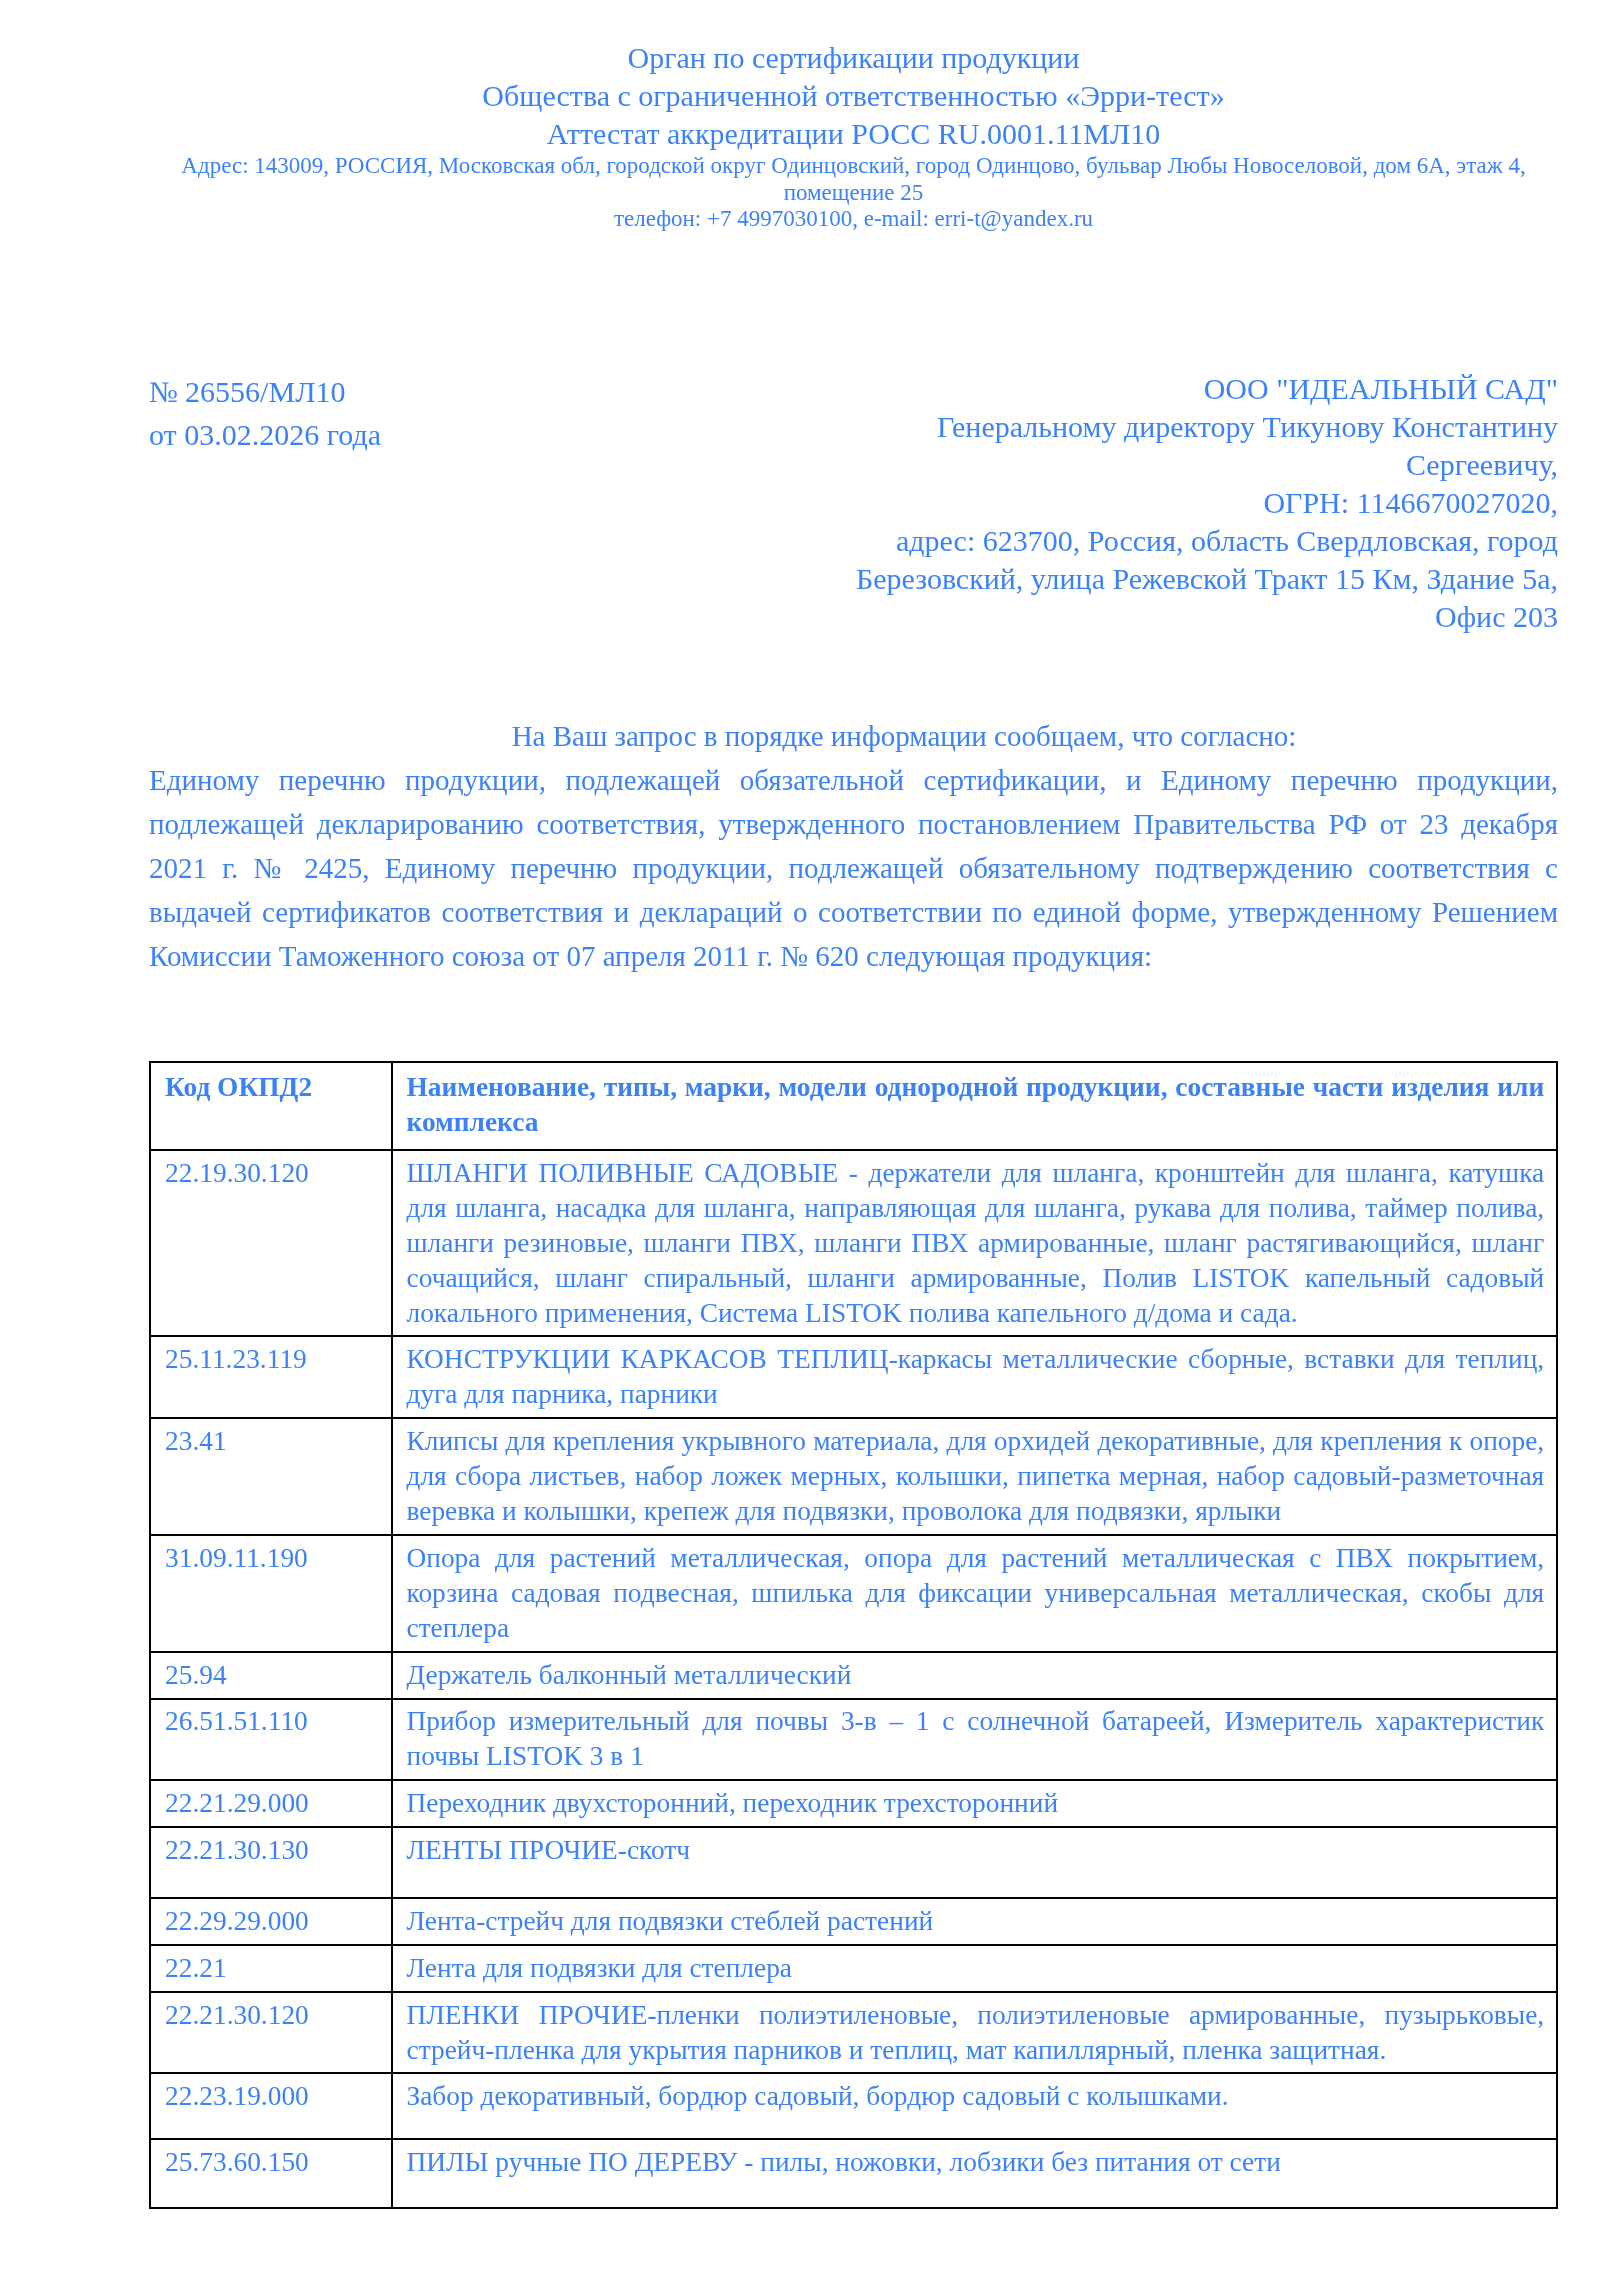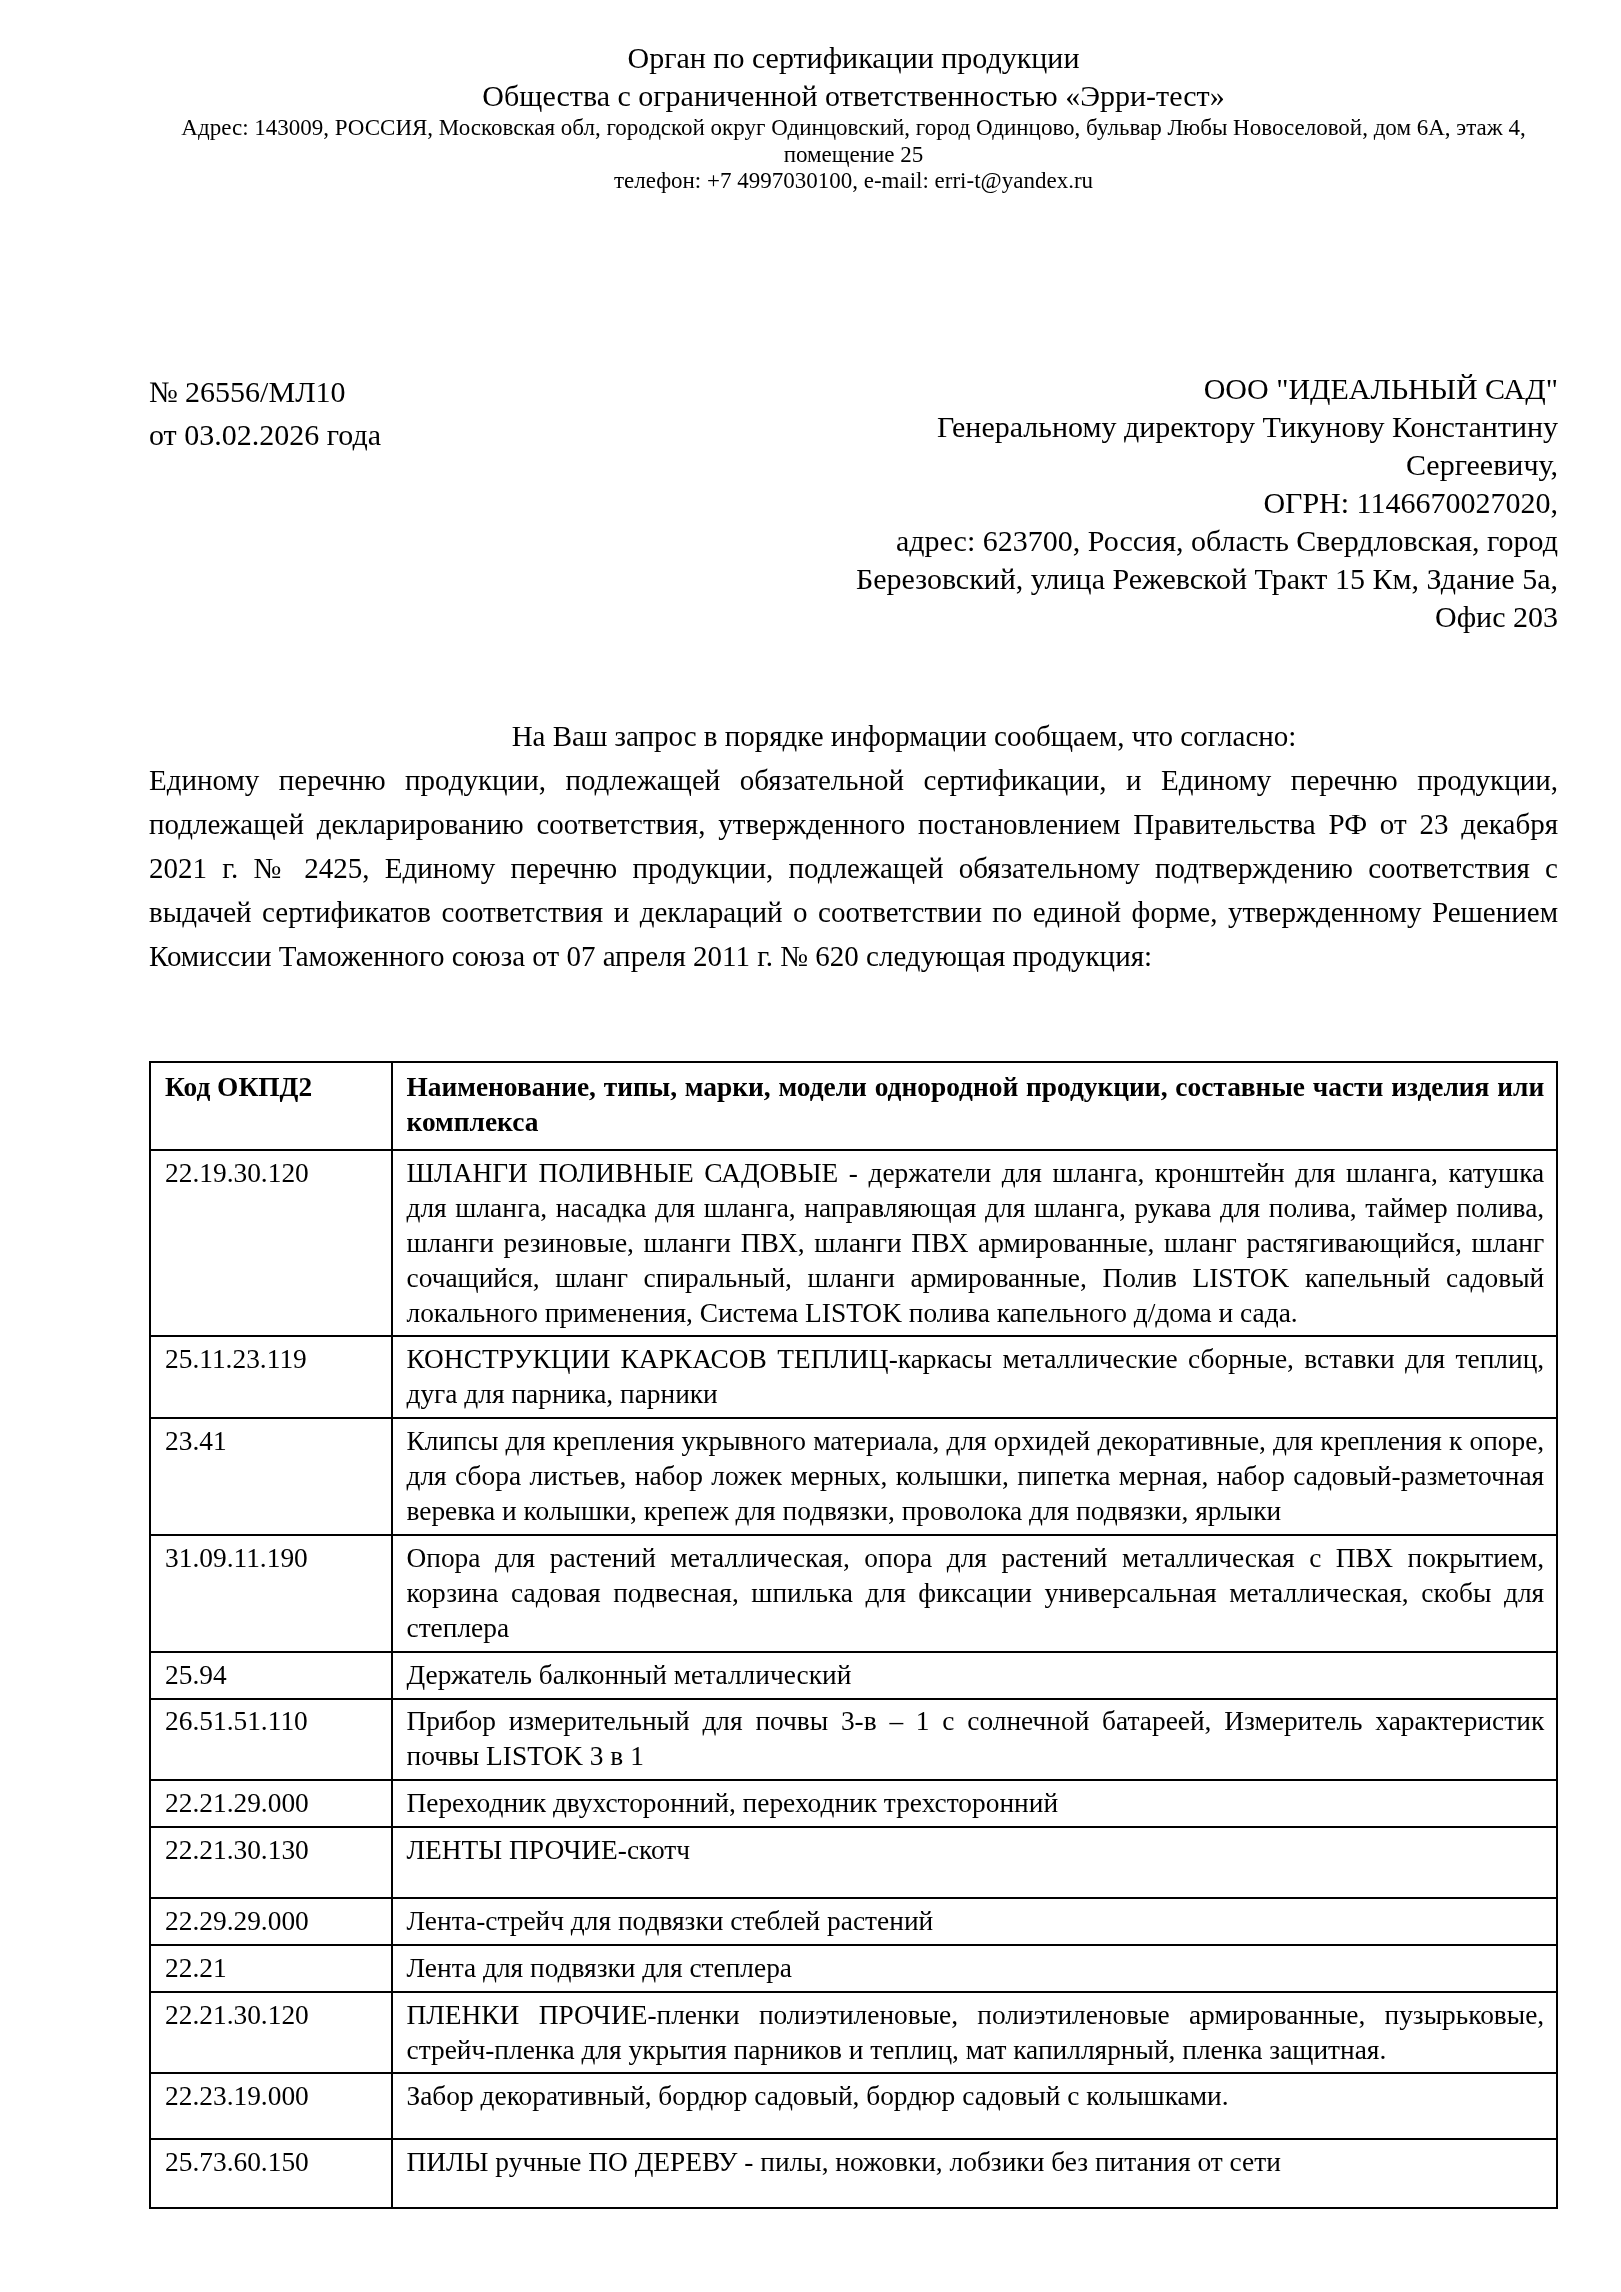--- a/index.html
+++ b/index.html
@@ -5,21 +5,21 @@
   html, body {
     margin: 0;
     padding: 0;
     background: #ffffff;
   }
   .page {
     position: relative;
     width: 1621px;
     height: 2293px;
     background: #ffffff;
-    color: #000000;
+    color: #3b82f6;
     font-family: "Liberation Serif", "DejaVu Serif", serif;
     overflow: hidden;
   }
 
   
   .letterhead {
     position: absolute;
     top: 39px;
     left: 149px;
     width: 1409px;
@@ -115,20 +115,21 @@
   .product-table tbody tr:nth-child(13) td { padding-bottom: 27.4px; }
 </style>
 </head>
 <body>
 
 <div class="page">
 
   <div class="letterhead">
     <div class="big-line">Орган по сертификации продукции</div>
     <div class="big-line">Общества с ограниченной ответственностью «Эрри-тест»</div>
+    <div class="big-line">Аттестат аккредитации РОСС RU.0001.11МЛ10</div>
     <div class="small-line">Адрес: 143009, РОССИЯ, Московская обл, городской округ Одинцовский, город Одинцово, бульвар Любы Новоселовой, дом 6А, этаж 4,</div>
     <div class="small-line">помещение 25</div>
     <div class="small-line">телефон: +7 4997030100, e-mail: erri-t@yandex.ru</div>
   </div>
 
   <div class="ref-block">
     <div>№ 26556/МЛ10</div>
     <div>от 03.02.2026 года</div>
   </div>
 

